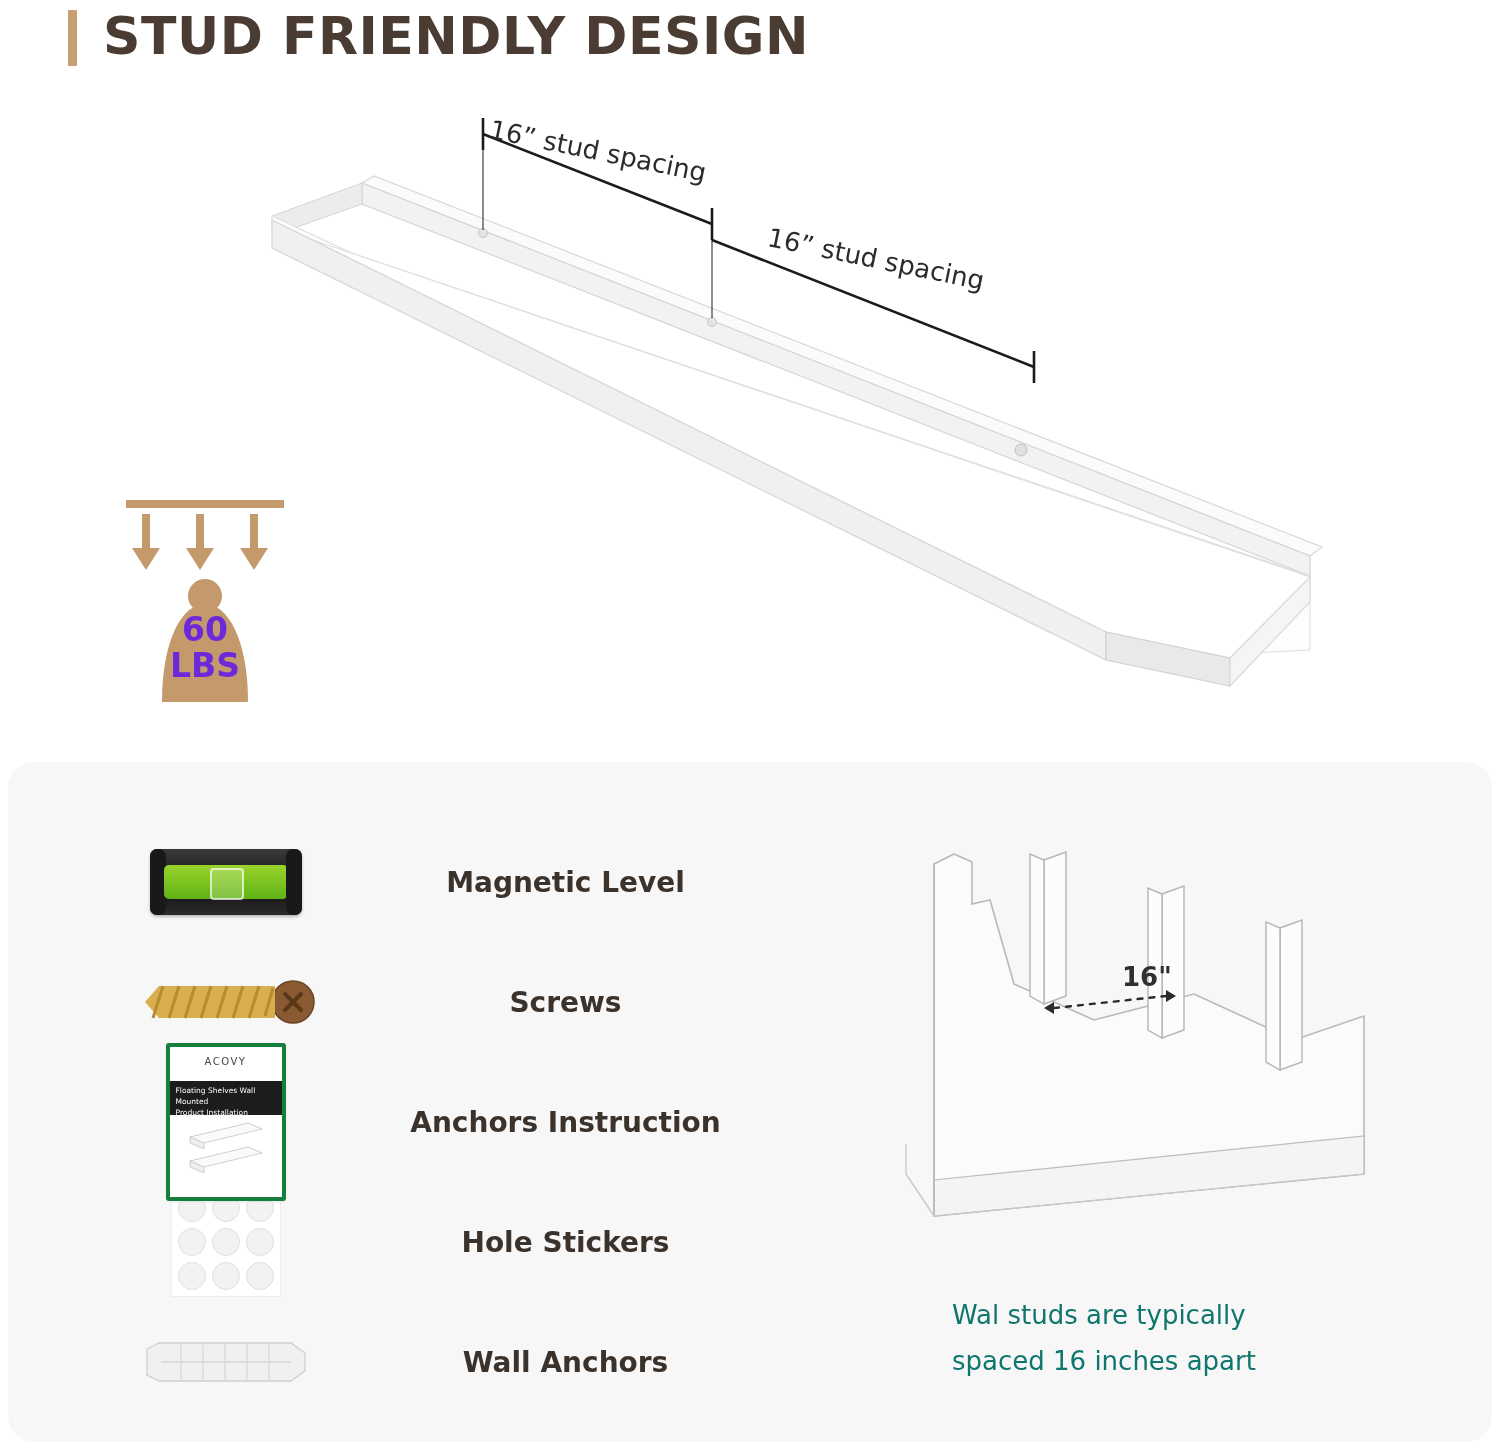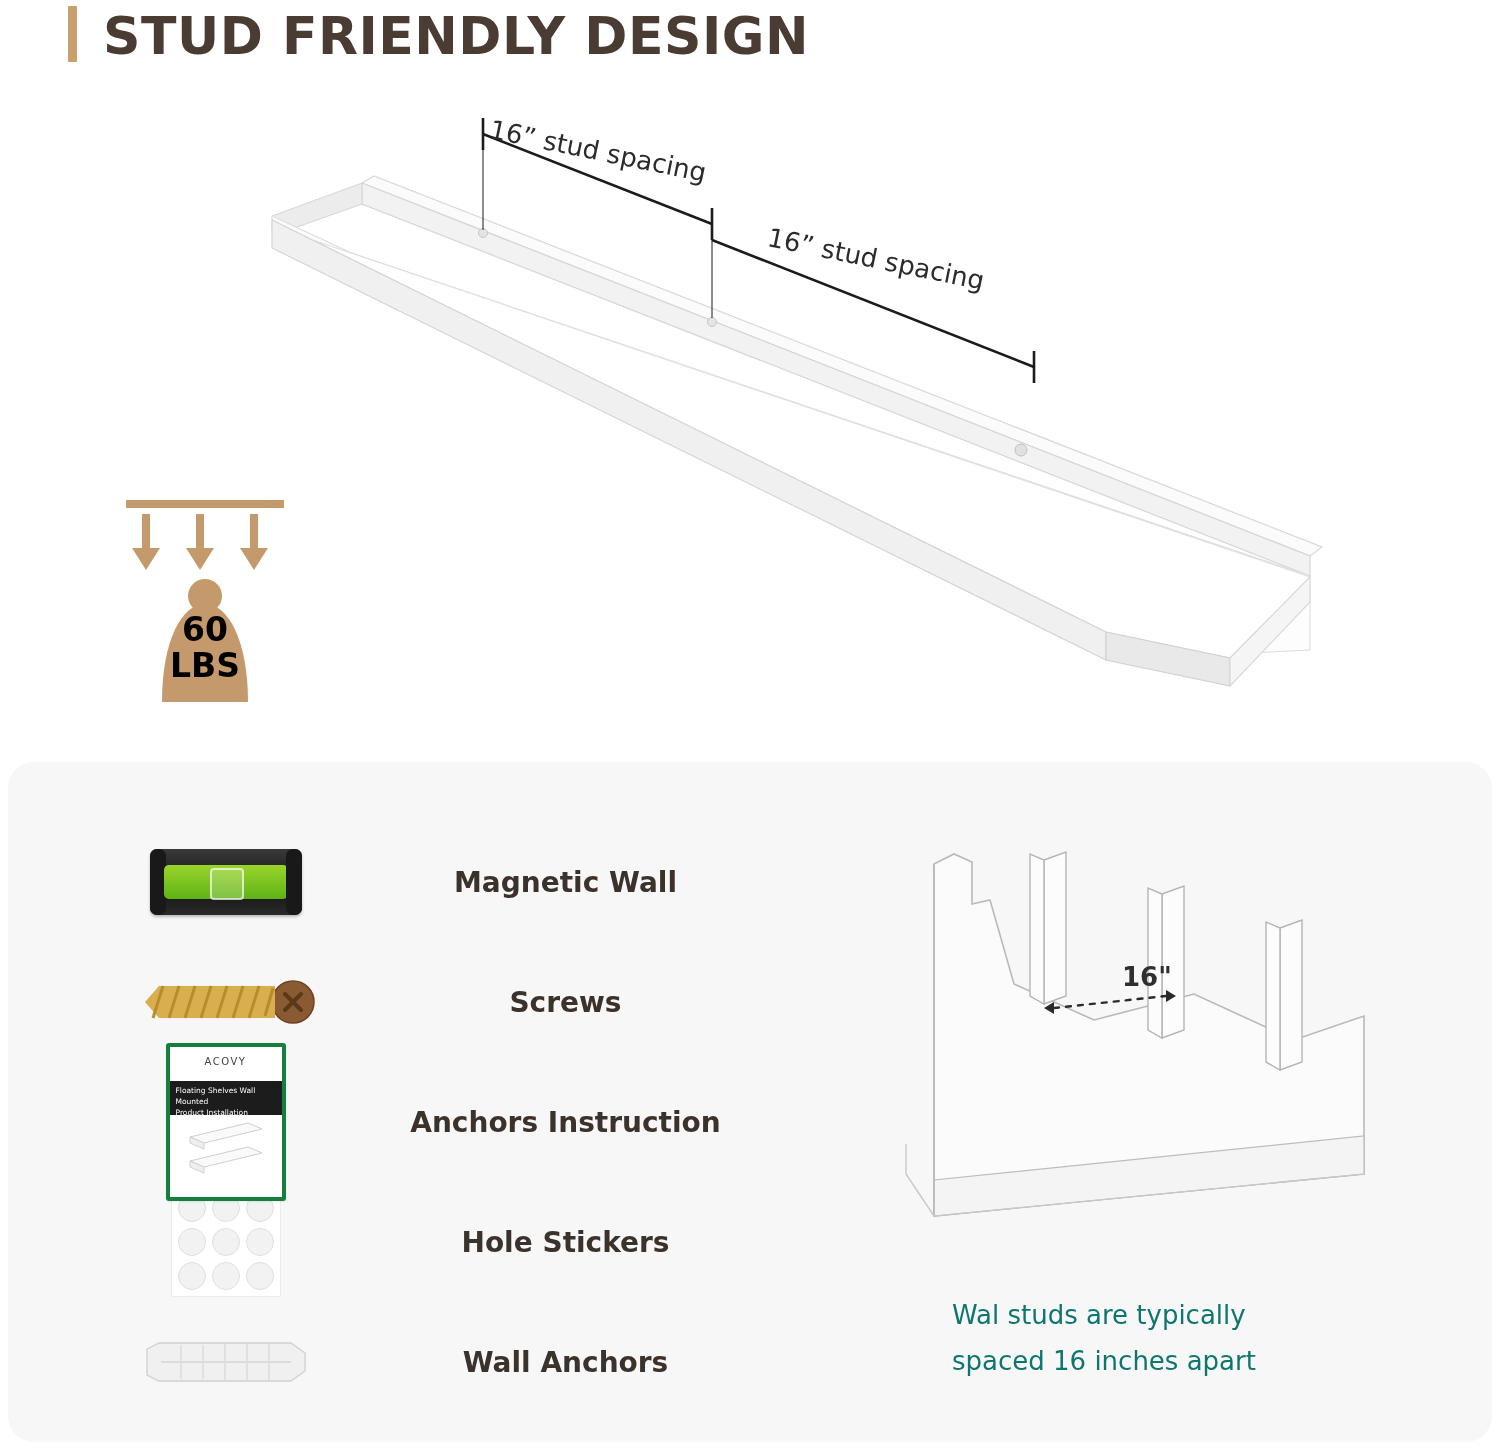--- a/index.html
+++ b/index.html
@@ -15,21 +15,21 @@
     color: #3b322c;
     overflow: hidden;
   }
 
   
   .header {
     position: absolute;
     top: 6px;
     left: 68px;
     display: flex;
-    align-items: flex-start;
+    align-items: flex-end;
     gap: 26px;
   }
   .header-bar {
     width: 9px;
     height: 56px;
     background: #c89f6e;
     border-radius: 1px;
   }
   .header-title {
     font-size: 52px;
@@ -72,21 +72,21 @@
     top: 410px;
     width: 170px;
     height: 215px;
   }
   .weight-text {
     position: absolute;
     left: 0;
     top: 112px;
     width: 170px;
     text-align: center;
-    color: #000000;
+    color: #6d28d9;
     font-size: 33px;
     font-weight: 700;
     line-height: 36px;
     font-family: "DejaVu Sans", sans-serif;
     pointer-events: none;
   }
 
   
   .card {
     position: absolute;
@@ -329,21 +329,21 @@
   <div class="list">
 
     <div class="row">
       <div class="row-icon">
         <div class="level-icon">
           <div class="notch-l"></div>
           <div class="vial"></div>
           <div class="notch-r"></div>
         </div>
       </div>
-      <div class="row-label">Magnetic Wall</div>
+      <div class="row-label">Magnetic Level</div>
     </div>
 
     <div class="row">
       <div class="row-icon">
         <svg width="182" height="60" viewBox="0 0 182 60">
           <circle cx="158" cy="30" r="21" fill="#8a5a32"></circle>
           <circle cx="158" cy="30" r="21" fill="none" stroke="#6d4423" stroke-width="1.5"></circle>
           <path d="M150 22 L166 38 M166 22 L150 38" stroke="#5b3818" stroke-width="4" stroke-linecap="round"></path>
           <polygon points="10,30 24,14 140,14 140,46 24,46" fill="#d9ae4e"></polygon>
           <g stroke="#b78c2e" stroke-width="3">

